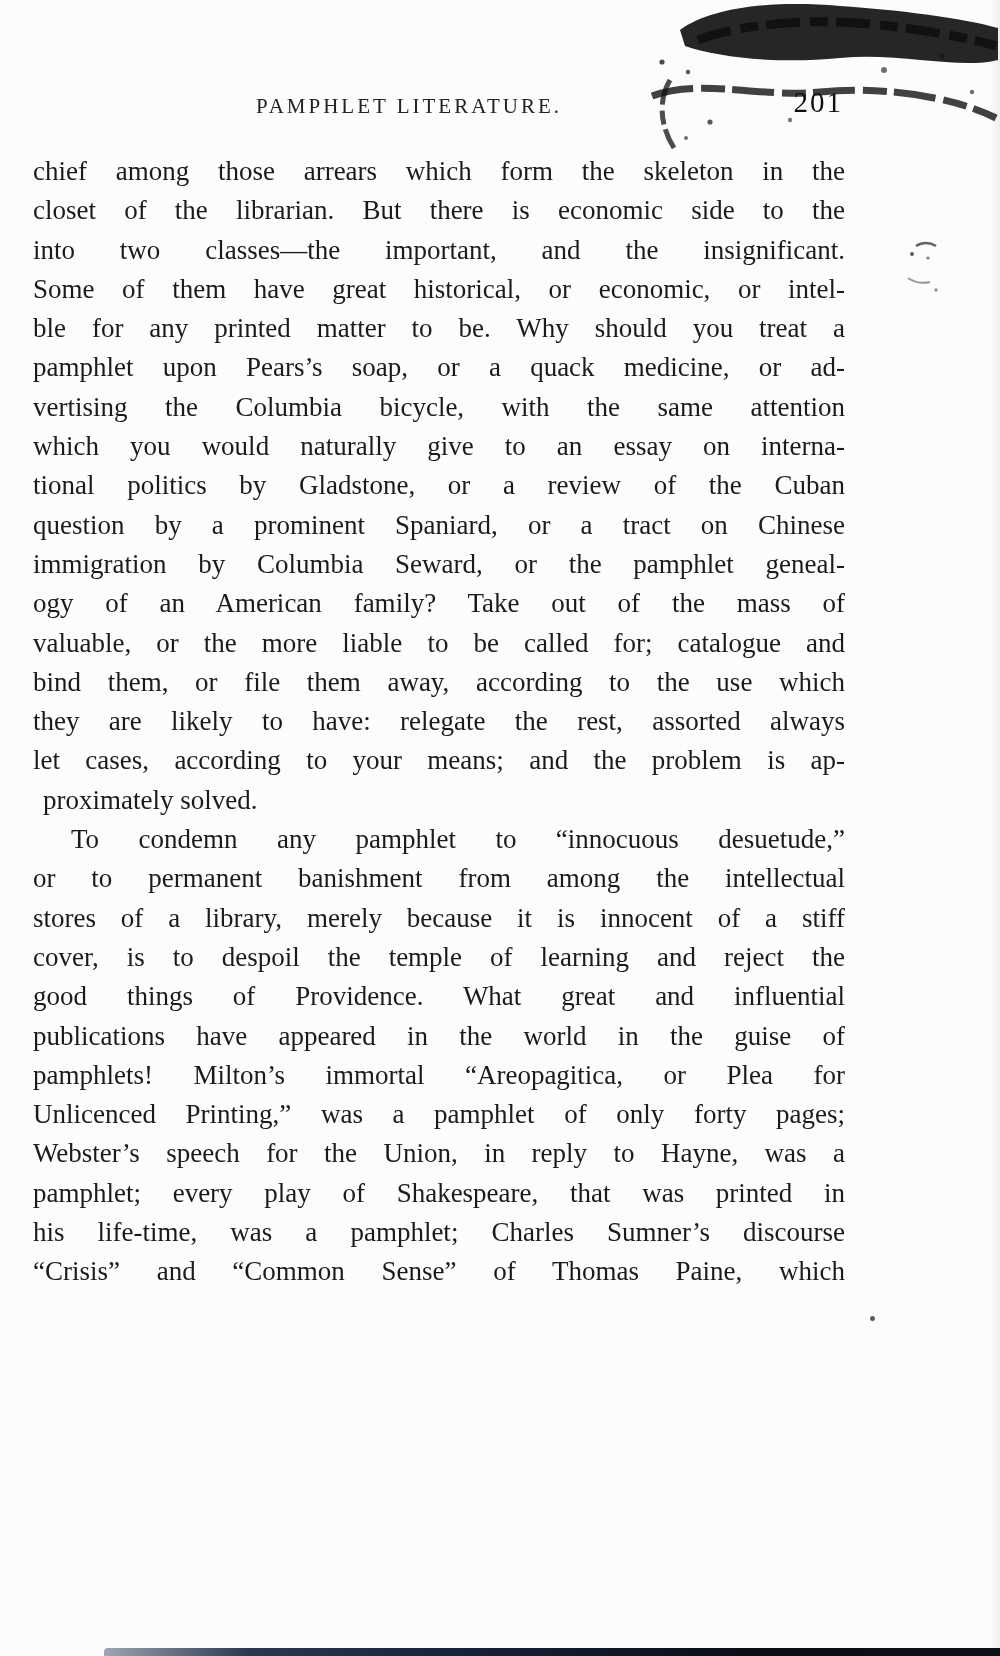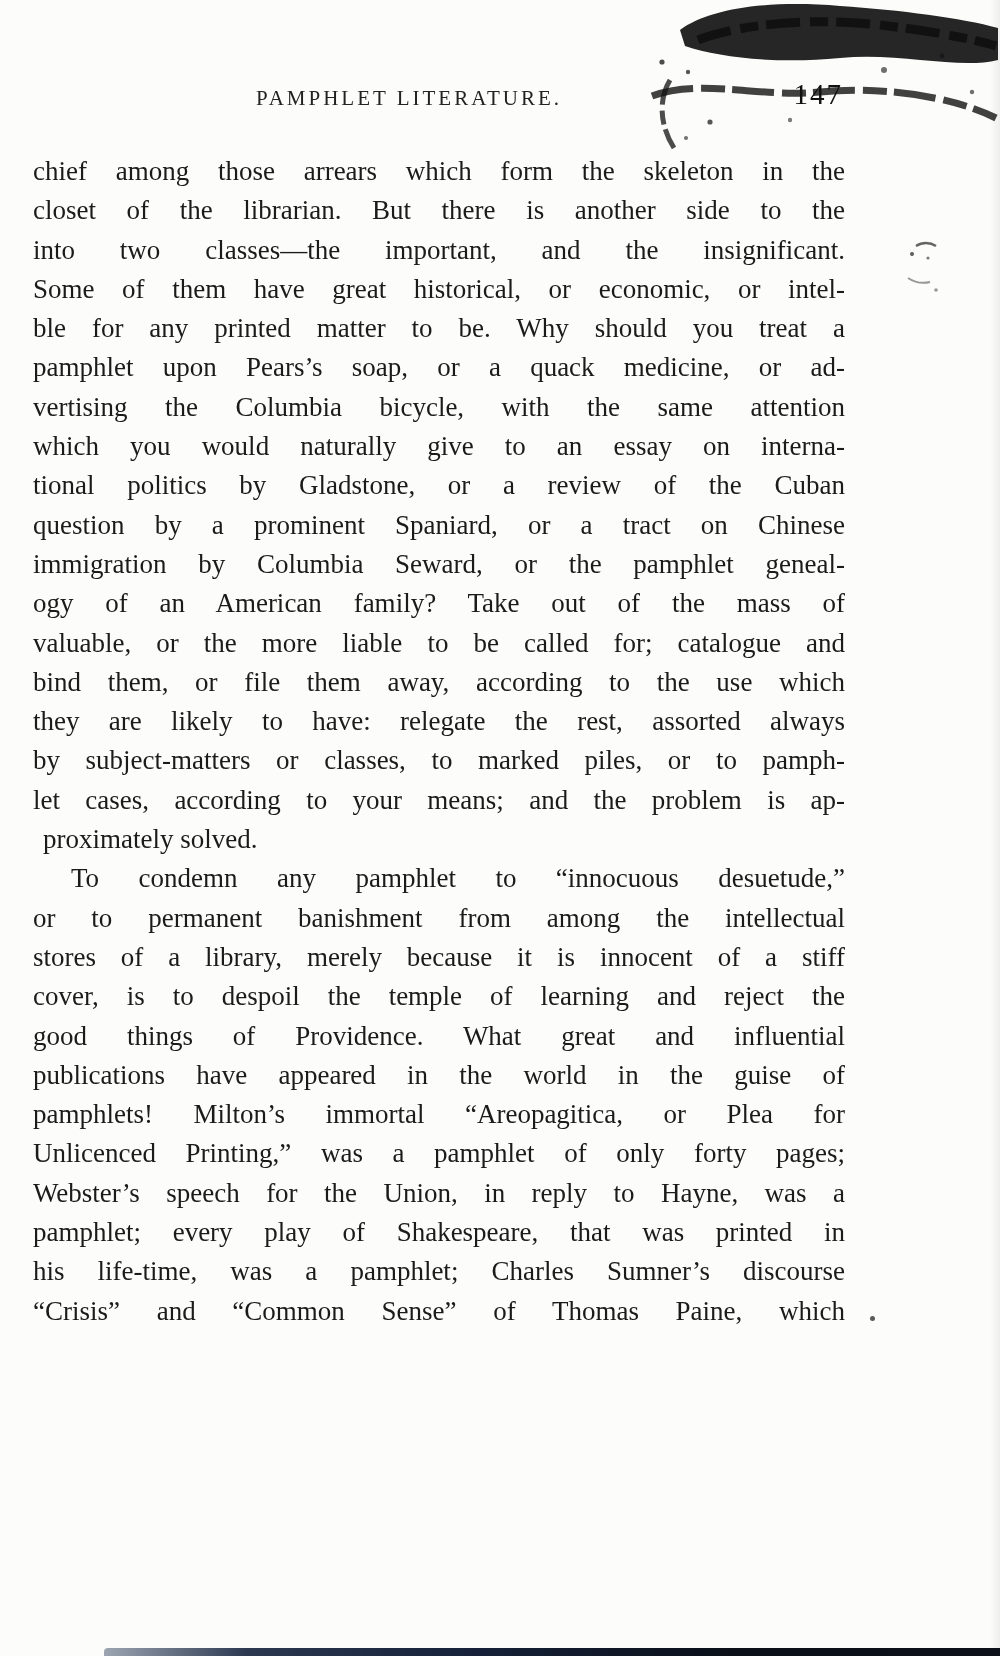--- a/index.html
+++ b/index.html
@@ -6,21 +6,21 @@
   .page {
     position:relative;
     width:1000px; height:1656px;
     background:#fcfcfa;
     overflow:hidden;
     font-family:"Liberation Serif","DejaVu Serif",serif;
     color:#1b1b1b;
     margin:0 auto;
   }
   .header-row {
-    position:absolute; top:86px; left:33px; width:812px; height:40px;
+    position:absolute; top:94px; left:33px; width:812px; height:40px;
   }
   .header-title {
     position:absolute; left:0; right:60px; text-align:center;
     font-size:21px; letter-spacing:3px; color:#222;
   }
   .page-number {
     position:absolute; right:2px; top:-8px;
     font-size:29px; letter-spacing:2px; color:#111;
   }
   .text-block {
@@ -80,41 +80,40 @@
   <svg class="margin-marks" viewBox="0 0 70 70" aria-hidden="true">
     <path d="M28,8 C34,4 42,4 48,8" fill="none" stroke="#333" stroke-width="2.5" opacity="0.75"></path>
     <circle cx="24" cy="16" r="2" fill="#333" opacity="0.8"></circle>
     <circle cx="40" cy="20" r="1.6" fill="#444" opacity="0.7"></circle>
     <path d="M20,40 C26,44 34,46 42,44" fill="none" stroke="#555" stroke-width="2" opacity="0.6"></path>
     <circle cx="48" cy="52" r="1.8" fill="#555" opacity="0.6"></circle>
   </svg>
 
   <div class="header-row">
     <div class="header-title">PAMPHLET LITERATURE.</div>
-    <div class="page-number">147</div>
+    <div class="page-number">201</div>
   </div>
 
   <div class="text-block">
       <div class="para">
         <div class="line">chief among those arrears which form the skeleton in the</div>
-        <div class="line">closet of the librarian.  But there is another side to the</div>
+        <div class="line">closet of the librarian.  But there is economic side to the</div>
         <div class="line">into two classes—the important, and the insignificant.</div>
         <div class="line">Some of them have great historical, or economic, or intel-</div>
         <div class="line">ble for any printed matter to be.  Why should you treat a</div>
         <div class="line">pamphlet upon Pears’s soap, or a quack medicine, or ad-</div>
         <div class="line">vertising the Columbia bicycle, with the same attention</div>
         <div class="line">which you would naturally give to an essay on interna-</div>
         <div class="line">tional politics by Gladstone, or a review of the Cuban</div>
         <div class="line">question by a prominent Spaniard, or a tract on Chinese</div>
         <div class="line">immigration by Columbia Seward, or the pamphlet geneal-</div>
         <div class="line">ogy of an American family?  Take out of the mass of</div>
         <div class="line">valuable, or the more liable to be called for; catalogue and</div>
         <div class="line">bind them, or file them away, according to the use which</div>
         <div class="line">they are likely to have: relegate the rest, assorted always</div>
-        <div class="line">by subject-matters or classes, to marked piles, or to pamph-</div>
         <div class="line">let cases, according to your means; and the problem is ap-</div>
         <div class="line last">proximately solved.</div>
       </div>
       <div class="para indent">
         <div class="line">To condemn any pamphlet to “innocuous desuetude,”</div>
         <div class="line">or to permanent banishment from among the intellectual</div>
         <div class="line">stores of a library, merely because it is innocent of a stiff</div>
         <div class="line">cover, is to despoil the temple of learning and reject the</div>
         <div class="line">good things of Providence.  What great and influential</div>
         <div class="line">publications have appeared in the world in the guise of</div>

